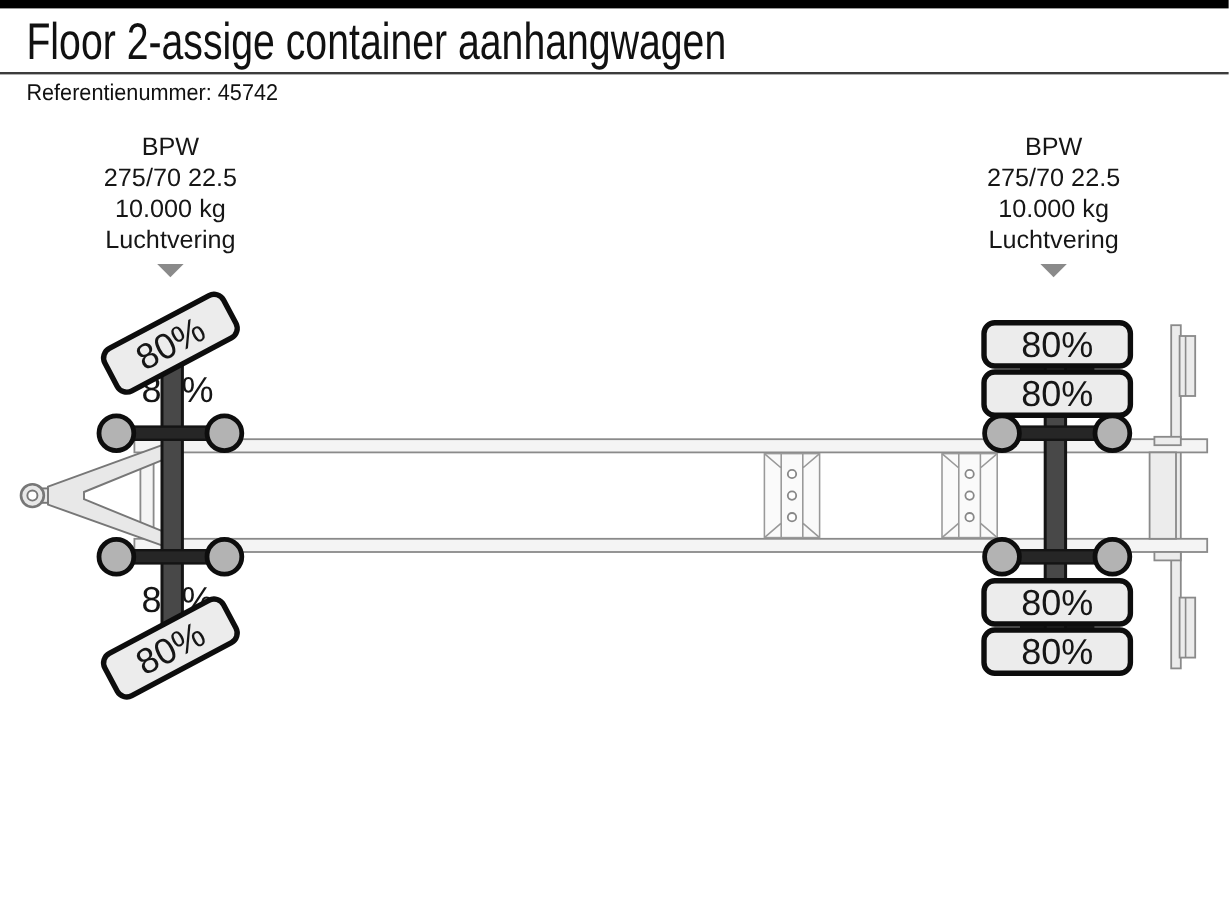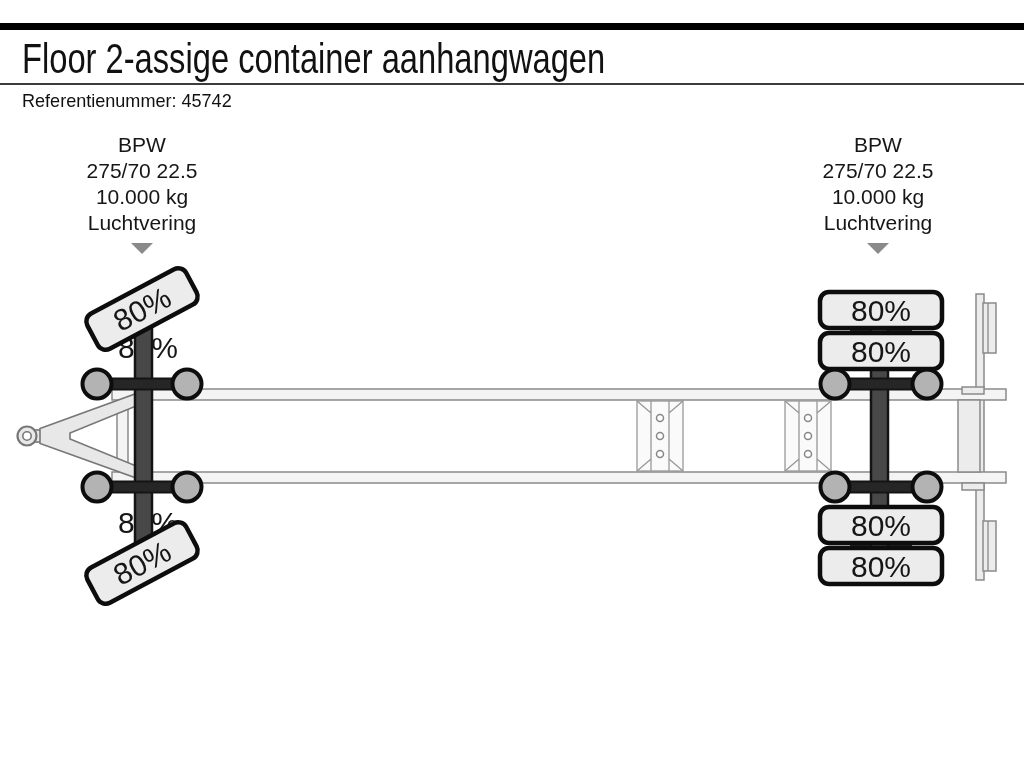--- a/index.html
+++ b/index.html
@@ -1,18 +1,18 @@
 <!DOCTYPE html>
 <html><head>
 <meta charset="utf-8">
 <style>
   html,body{margin:0;padding:0;background:#ffffff;}
   body{width:1024px;height:768px;position:relative;overflow:hidden;
        font-family:"Liberation Sans", sans-serif;color:#161616;}
-  .stage{position:absolute;inset:0;margin-top:23px;}
+  .stage{position:absolute;inset:0;}
   .top-border{position:absolute;left:0;top:0;width:1024px;height:7px;background:#000;}
   .title{position:absolute;left:22px;top:12px;font-size:43px;font-weight:400;
          line-height:1.1;white-space:nowrap;color:#111;
          transform:scaleX(0.76);transform-origin:0 50%;}
   .rule{position:absolute;left:0;top:60px;width:1024px;height:0;
         border-top:2px solid #3c3c3c;}
   .reference{position:absolute;left:22px;top:67px;font-size:19px;color:#111;
              white-space:nowrap;transform:scaleX(0.95);transform-origin:0 50%;}
   svg{position:absolute;left:0;top:0;}
   svg text{font-family:"Liberation Sans", sans-serif;fill:#161616;}

